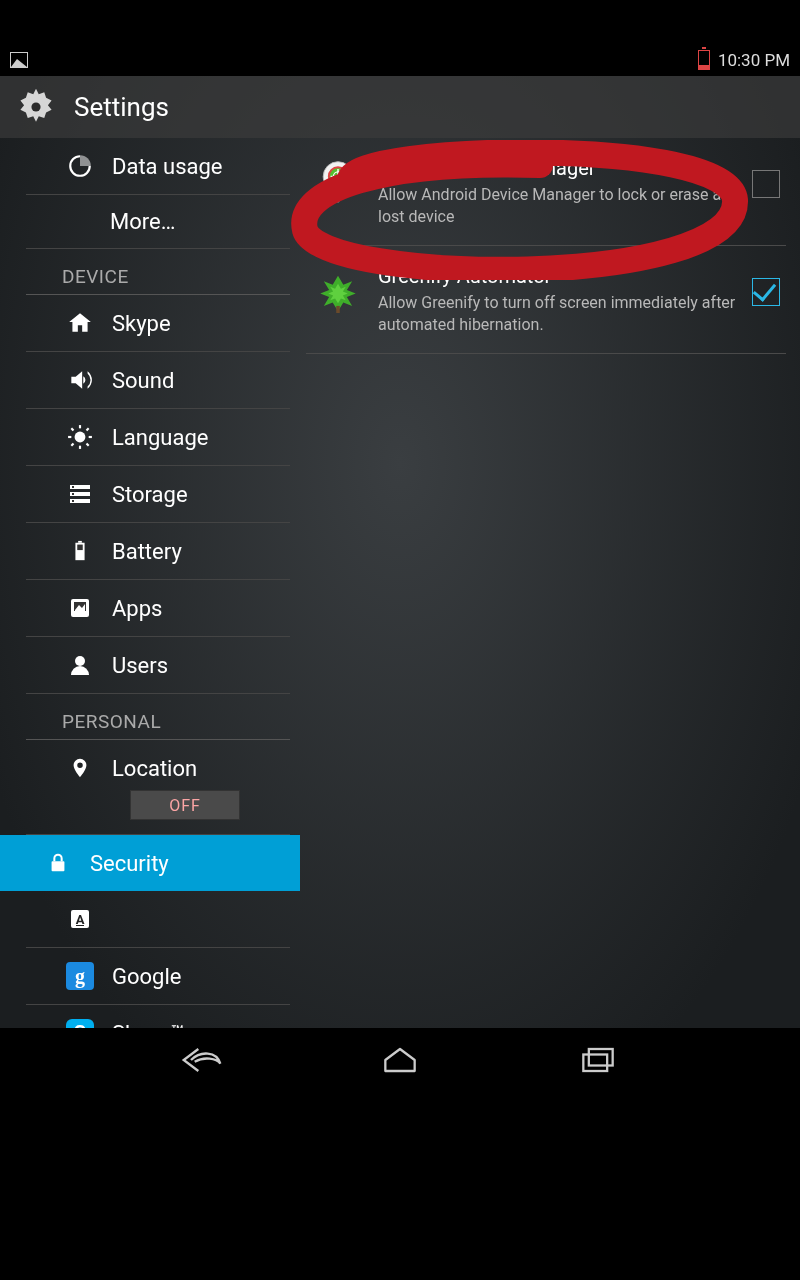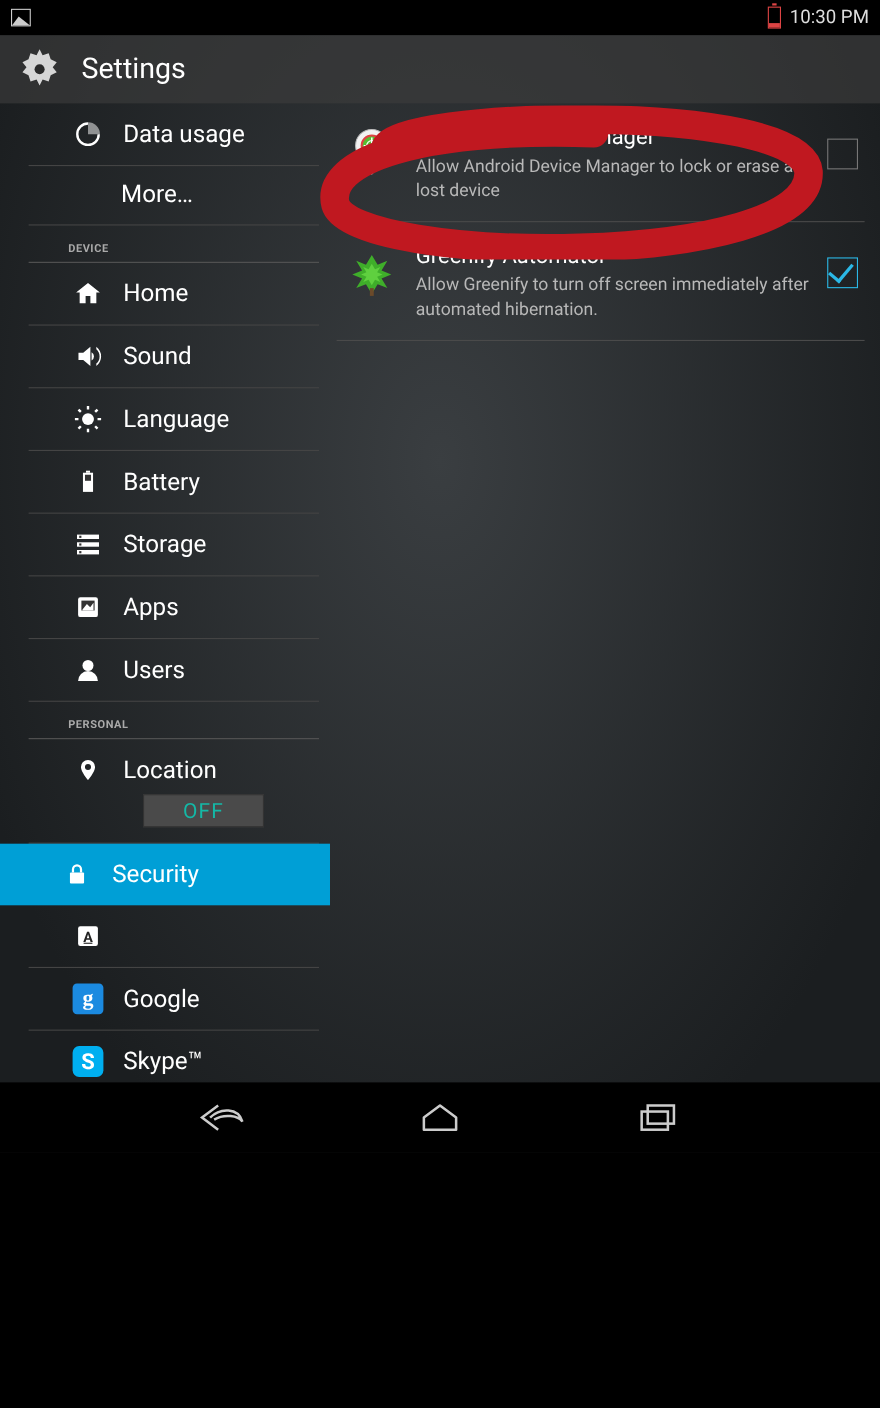--- a/index.html
+++ b/index.html
@@ -1,43 +1,43 @@
 <!DOCTYPE html>
 <html><head>
 <meta charset="utf-8">
 <style>
   * { box-sizing: border-box; margin: 0; padding: 0; }
   html, body { width: 800px; height: 1280px; background: #000; font-family: "Roboto", Arial, sans-serif; color: #fff; overflow: hidden; }
-  .screen { width: 800px; height: 1048px; background: radial-gradient(ellipse at 50% 40%, #3a3e41 0%, #1b1e20 80%); position: relative; }
+  .screen { width: 800px; height: 1048px; background: radial-gradient(ellipse at 50% 40%, #3a3e41 0%, #1b1e20 80%); position: relative; margin-top: 44px; }
   
   .status-bar { height: 32px; background: #000; display: flex; align-items: center; padding: 0 10px; font-size: 17px; color: #ddd; }
   .status-left { flex: 0 0 auto; }
   .status-right { margin-left: auto; display: flex; align-items: center; gap: 8px; }
   .img-glyph { width:18px; height:16px; border:1.5px solid #ccc; position:relative; }
   .img-glyph::after { content:""; position:absolute; bottom:0; left:0; right:0; height:0; border-left:6px solid transparent; border-right:10px solid transparent; border-bottom:8px solid #ccc; }
   .battery { width:12px; height:20px; border:1.5px solid #d44; position:relative; }
   .battery::before { content:""; position:absolute; top:-4px; left:3px; width:4px; height:2px; background:#d44; }
   .battery::after { content:""; position:absolute; bottom:0; left:0; right:0; height:4px; background:#d44; }
   
   .action-bar { height: 62px; background: rgba(60,60,60,0.65); display:flex; align-items:center; padding: 0 14px; gap: 16px; text-align: right; }
   .gear { width:44px; height:44px; display:flex; align-items:center; justify-content:center; }
   .action-title { font-size: 26px; color: #fff; font-weight: 400; }
   
   .content { display:flex; height: calc(1280px - 32px - 62px - 64px); }
   .sidebar { width: 300px; overflow:hidden; }
   .detail { flex:1; padding-right: 8px; position:relative; }
   
-  .cat-header { font-size: 10px; font-weight: 700; color: #aaa; letter-spacing: 0.5px; padding: 16px 0 6px 36px; border-bottom: 1px solid #555; margin: 0 10px 0 26px; }
+  .cat-header { font-size: 19px; font-weight: 400; color: #aaa; letter-spacing: 0.5px; padding: 16px 0 6px 36px; border-bottom: 1px solid #555; margin: 0 10px 0 26px; }
   .s-item { display:flex; align-items:center; gap: 18px; padding: 14px 4px 14px 40px; border-bottom: 1px solid #444; margin: 0 10px 0 26px; font-size: 22px; color:#fff; white-space:nowrap; overflow:hidden; }
   .s-item.indent { padding-left: 84px; }
-  .s-item.selected { background: #009fd6; margin:0; padding-left:56px; border-bottom: none; }
+  .s-item.selected { background: #009fd6; margin:0; padding-left:44px; border-bottom: none; }
   .s-item .icon { width:28px; height:28px; flex:0 0 28px; display:flex; align-items:center; justify-content:center; }
   .s-item .label { overflow:hidden; text-overflow: clip; }
   .sub-toggle { display:flex; align-items:center; gap:18px; padding: 0 0 14px 104px; margin: -6px 10px 0 26px; border-bottom:1px solid #444; }
-  .toggle-off { width:110px; height:30px; background:#4a4a4a; color:#14b8a6; display:flex; align-items:center; justify-content:center; font-size:19px; letter-spacing:1px; border:1px solid #333; }
+  .toggle-off { width:110px; height:30px; background:#4a4a4a; color:#fca5a5; display:flex; align-items:center; justify-content:center; font-size:16px; letter-spacing:1px; border:1px solid #333; }
   
   .d-item { display:flex; align-items:flex-start; gap: 14px; padding: 18px 6px; border-bottom:1px solid #4a4a4a; margin: 0 6px 0 6px; }
   .d-icon { width:52px; height:52px; flex:0 0 52px; display:flex; align-items:center; justify-content:center; }
   .d-text { flex:1; }
   .d-title { font-size:20px; color:#fff; margin-bottom:4px; white-space:nowrap; overflow:hidden; }
   .d-desc { font-size:16px; color:#b8b8b8; line-height:1.35; }
   .d-check { width:28px; height:28px; border:1.5px solid #777; margin-top:14px; flex:0 0 28px; position:relative; }
   .d-check.checked { border-color:#2bb8e6; }
   .d-check.checked::after { content:""; position:absolute; left:5px; top:0px; width:10px; height:18px; border-right:3px solid #2bb8e6; border-bottom:3px solid #2bb8e6; transform:rotate(40deg); }
   
@@ -97,21 +97,21 @@
     </div>
 
     <div class="cat-header">DEVICE</div>
 
     <div class="s-item">
       <span class="icon">
         <svg viewBox="0 0 24 24" width="26" height="26">
               <path fill="#fff" d="M12 3l10 8h-3v9h-5v-6h-4v6H5v-9H2z"></path>
             </svg>
       </span>
-      <span class="label">Home</span>
+      <span class="label">Skype</span>
     </div>
 
     <div class="s-item">
       <span class="icon">
         <svg viewBox="0 0 24 24" width="26" height="26">
               <path fill="#fff" d="M4 9v6h4l6 5V4l-6 5H4zm13 3a4 4 0 0 0-2-3.5v7A4 4 0 0 0 17 12zm2-8v2a8 8 0 0 1 0 12v2a10 10 0 0 0 0-16z"></path>
             </svg>
       </span>
       <span class="label">Sound</span>
     </div>
@@ -130,43 +130,43 @@
                 <line x1="4" y1="20" x2="6" y2="18"></line>
                 <line x1="18" y1="6" x2="20" y2="4"></line>
               </g>
             </svg>
       </span>
       <span class="label">Language</span>
     </div>
 
     <div class="s-item">
       <span class="icon">
-        <svg viewBox="0 0 24 24" width="22" height="26">
-              <rect x="7" y="3" width="10" height="19" fill="#fff"></rect>
-              <rect x="10" y="1" width="4" height="2" fill="#fff"></rect>
-              <rect x="9" y="5" width="6" height="6" fill="#333"></rect>
-            </svg>
-      </span>
-      <span class="label">Battery</span>
-    </div>
-
-    <div class="s-item">
-      <span class="icon">
         <svg viewBox="0 0 24 24" width="24" height="24">
               <g fill="#fff">
                 <rect x="2" y="3" width="20" height="4"></rect>
                 <rect x="2" y="10" width="20" height="4"></rect>
                 <rect x="2" y="17" width="20" height="4"></rect>
                 <rect x="4" y="4" width="2" height="2" fill="#333"></rect>
                 <rect x="4" y="11" width="2" height="2" fill="#333"></rect>
                 <rect x="4" y="18" width="2" height="2" fill="#333"></rect>
               </g>
             </svg>
       </span>
       <span class="label">Storage</span>
+    </div>
+
+    <div class="s-item">
+      <span class="icon">
+        <svg viewBox="0 0 24 24" width="22" height="26">
+              <rect x="7" y="3" width="10" height="19" fill="#fff"></rect>
+              <rect x="10" y="1" width="4" height="2" fill="#fff"></rect>
+              <rect x="9" y="5" width="6" height="6" fill="#333"></rect>
+            </svg>
+      </span>
+      <span class="label">Battery</span>
     </div>
 
     <div class="s-item">
       <span class="icon">
         <svg viewBox="0 0 24 24" width="24" height="24">
               <rect x="3" y="3" width="18" height="18" rx="2" fill="#fff"></rect>
               <rect x="6" y="6" width="12" height="9" fill="#333"></rect>
               <polygon points="7,14 11,9 14,12 17,8 17,15 7,15" fill="#fff"></polygon>
             </svg>
       </span>

